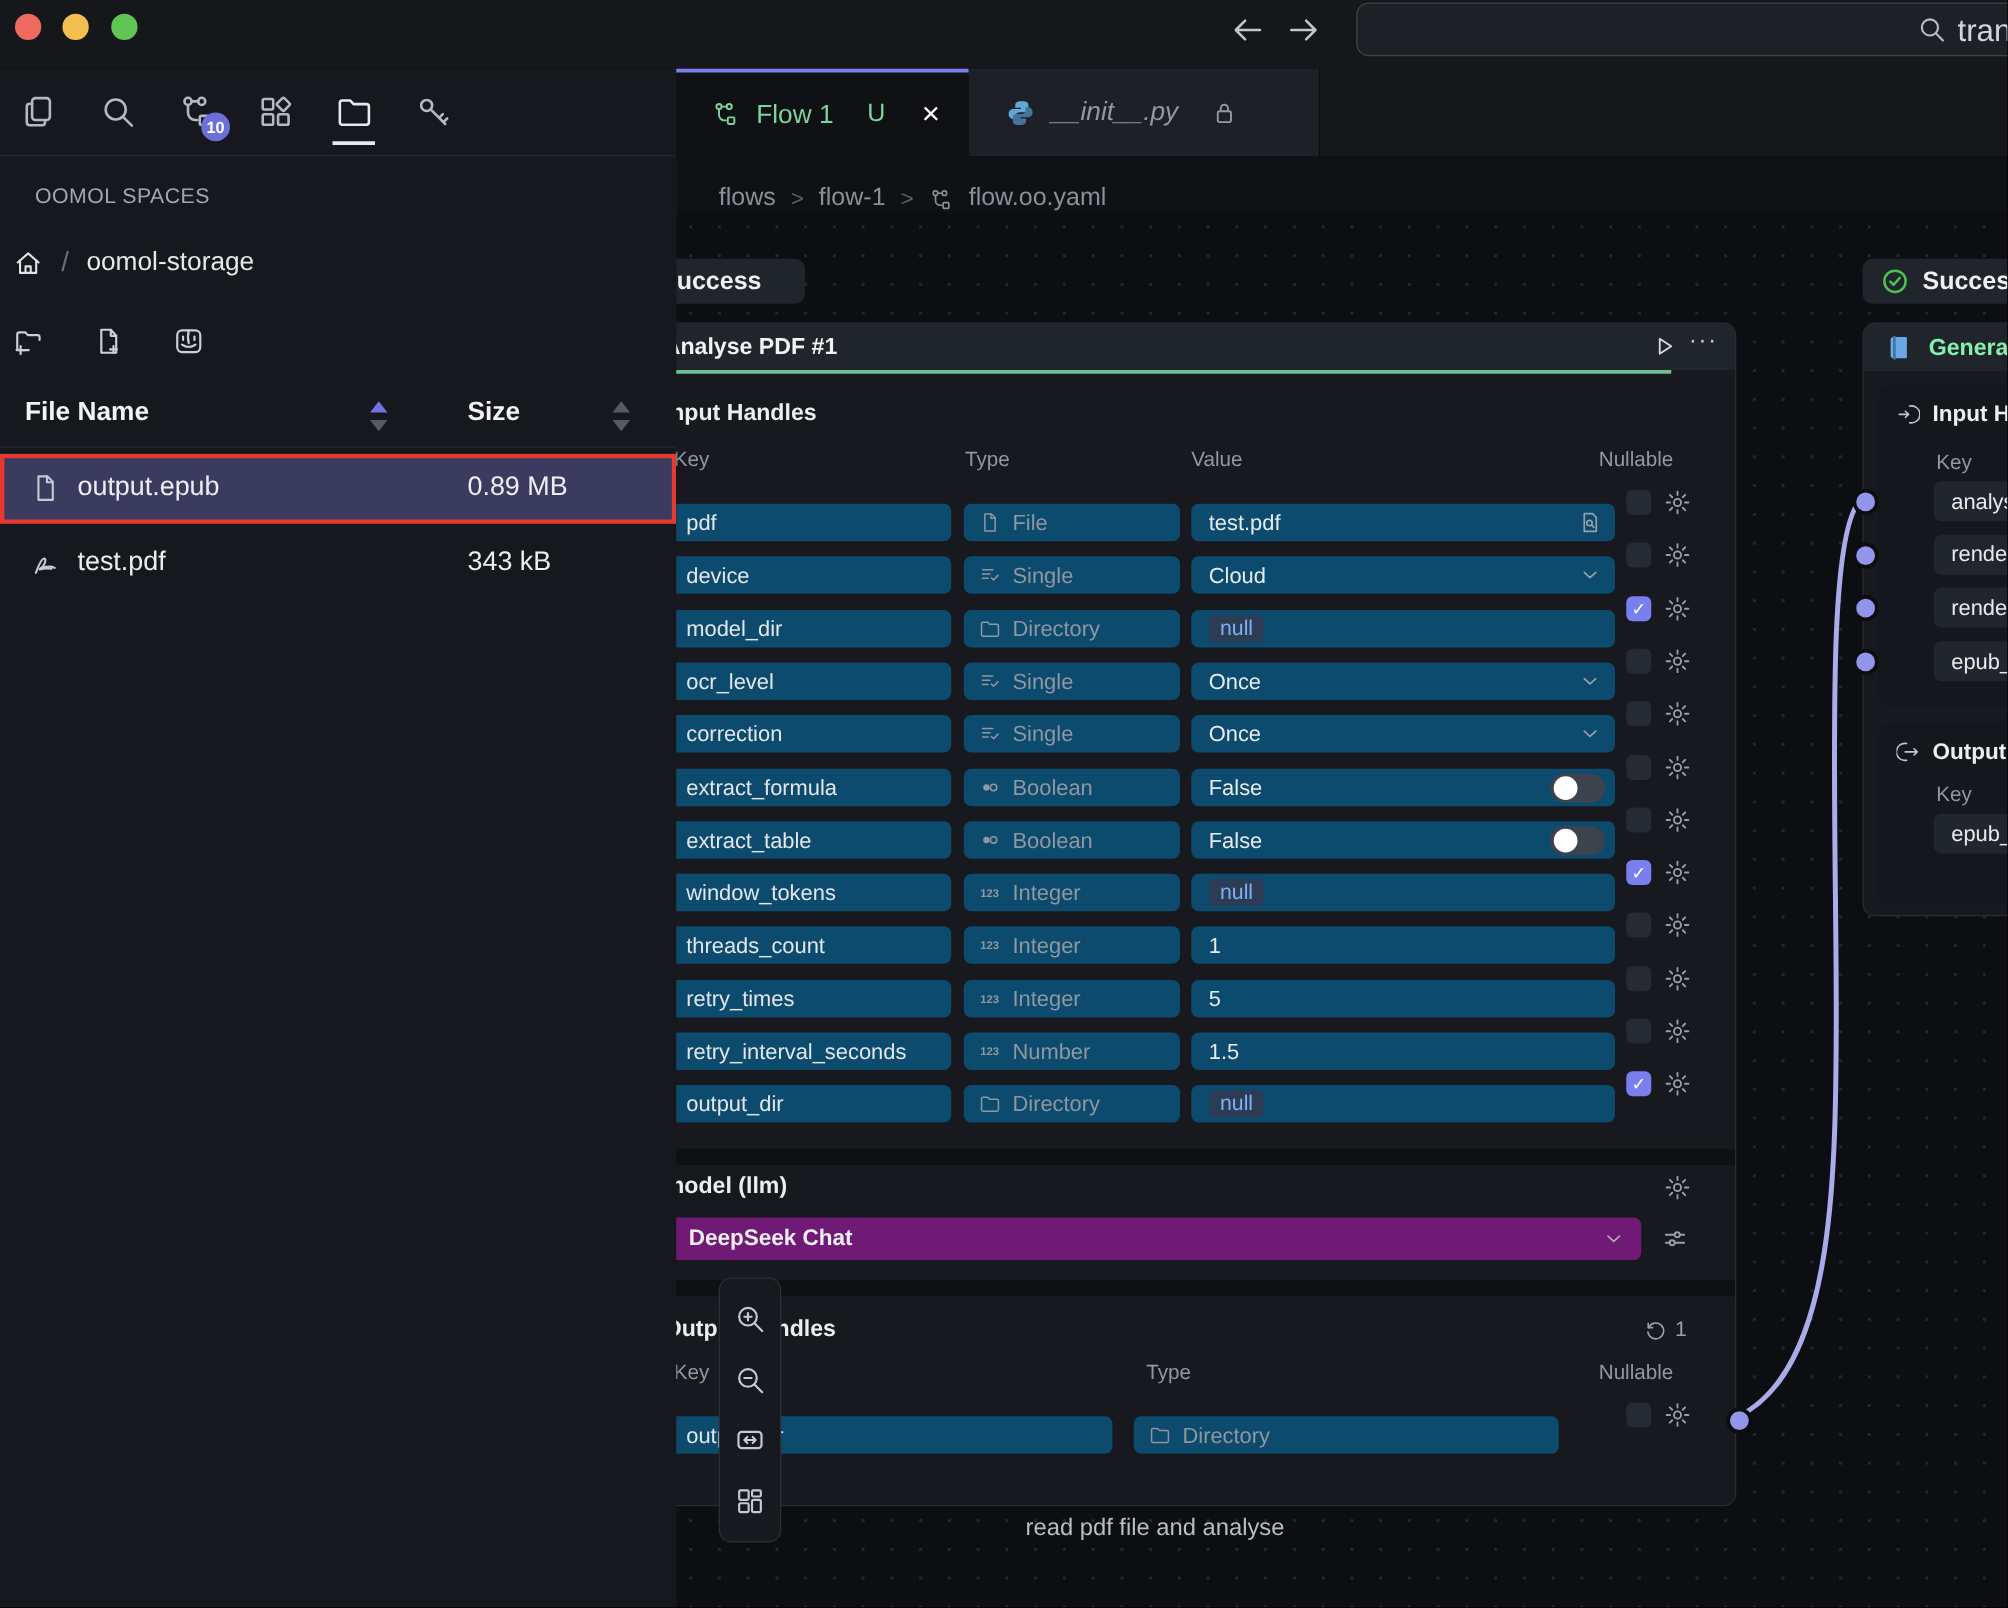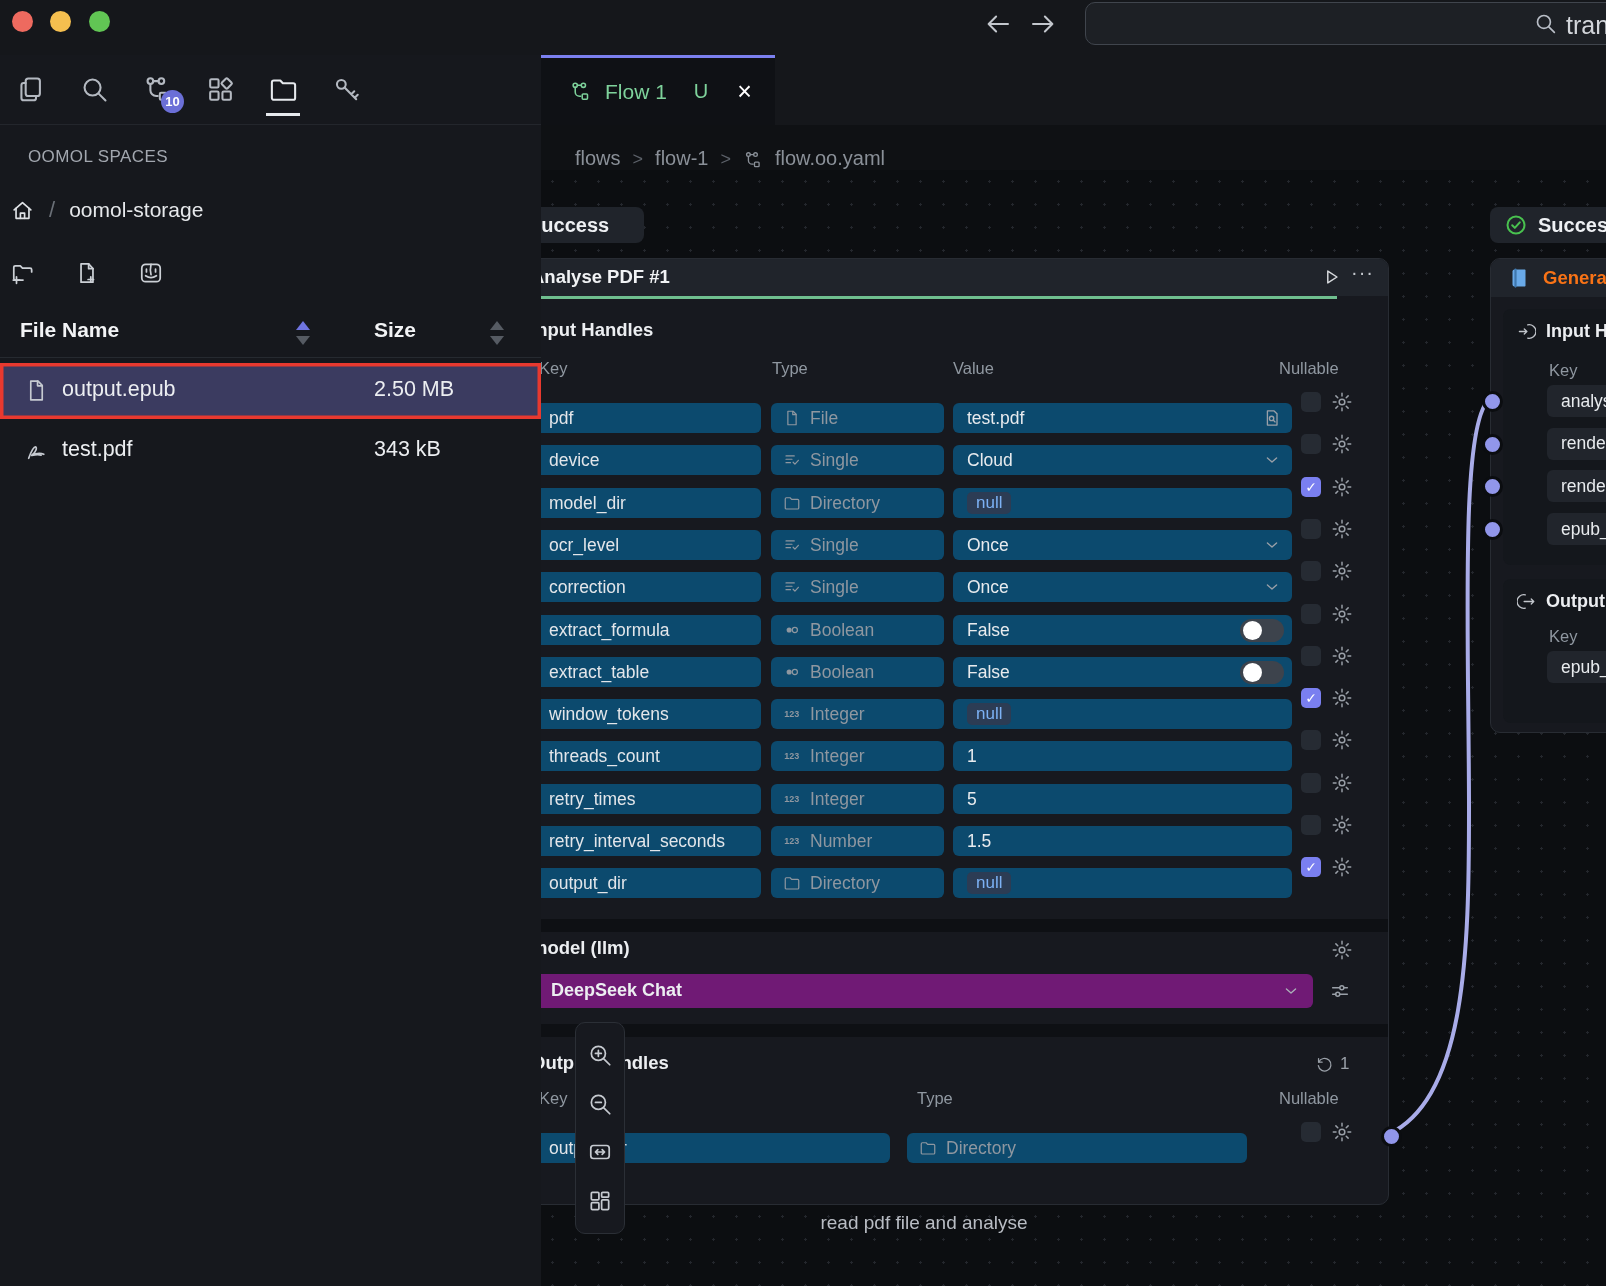--- a/index.html
+++ b/index.html
@@ -111,21 +111,21 @@
   
   #ztoolbar{left:34px;top:852px;width:50px;height:212px;background:#17191f;border:1px solid #2b2f36;border-radius:10px;
             z-index:6;display:flex;flex-direction:column;align-items:center;justify-content:space-around;padding:8px 0;box-sizing:border-box;}
   #ztoolbar .zbtn{width:26px;height:26px;color:#c6cad0;}
   #ztoolbar .zbtn .ic{width:26px;height:26px;}
 
   
   #status-right{left:949px;top:37px;width:200px;position:absolute;}
   #rnode{left:949px;top:88px;width:230px;height:475px;background:#17191f;border:1px solid #282c33;border-radius:10px;z-index:2;box-sizing:border-box;}
   #rnode-header{position:absolute;left:0;top:0;width:100%;height:38px;background:#20242b;border-radius:9px 9px 0 0;display:flex;align-items:center;gap:12px;padding-left:16px;box-sizing:border-box;}
-  #rnode-title{font-size:18.5px;font-weight:bold;color:#f97316;}
+  #rnode-title{font-size:18.5px;font-weight:bold;color:#86efac;}
   .rpanel{position:absolute;left:12px;width:210px;background:#14171c;border-radius:8px;}
   .rsec-head{position:absolute;left:14px;top:12px;display:flex;gap:10px;align-items:center;font-size:18px;font-weight:bold;color:#eceef1;white-space:nowrap;}
   .rsec-head .ic{width:19px;height:19px;color:#c2c6cc;flex:none;}
   .rkey-label{position:absolute;left:46px;font-size:16.5px;color:#8f97a0;}
   .rbox{position:absolute;left:44px;width:160px;height:32px;background:#21252c;border-radius:6px;display:flex;align-items:center;padding-left:14px;font-size:17.5px;color:#e8ebee;box-sizing:border-box;white-space:nowrap;}
 </style>
 </head>
 <body>
 
 <svg width="0" height="0" style="position:absolute">
@@ -357,40 +357,49 @@
           <span class="tri down"></span>
         </span>
     </div>
     <div class="abs" id="head-divider"></div>
     <div id="file-rows">
         <div class="file-row selected" style="top: 308px;">
           <svg class="ic ficon">
             <use href="#i-file"></use>
           </svg>
           <span class="fname">output.epub</span>
-          <span class="fsize">2.50 MB</span>
+          <span class="fsize">0.89 MB</span>
         </div>
         <div class="file-row" style="top: 368px;">
           <svg class="ic ficon">
             <use href="#i-pdf"></use>
           </svg>
           <span class="fname">test.pdf</span>
           <span class="fsize">343 kB</span>
         </div>
       </div>
   </div>
 
   <div class="abs" id="tabbar">
     <div class="tab active">
       <svg class="ic tab-ficon">
           <use href="#i-flow"></use>
         </svg>
       <span class="tab-label">Flow 1</span>
       <span class="tab-mod">U</span>
       <span class="tab-close">×</span>
+    </div>
+    <div class="tab inactive">
+      <svg class="ic">
+          <use href="#i-python"></use>
+        </svg>
+      <span class="tab-label">__init__.py</span>
+      <svg class="ic" style="margin-left:12px">
+          <use href="#i-lock"></use>
+        </svg>
     </div>
   </div>
 
   <div class="abs" id="crumbbar">
     <span>flows</span>
     <span class="crumb-sep">&gt;</span>
     <span>flow-1</span>
     <span class="crumb-sep">&gt;</span>
     <svg class="ic">
         <use href="#i-flow"></use>

